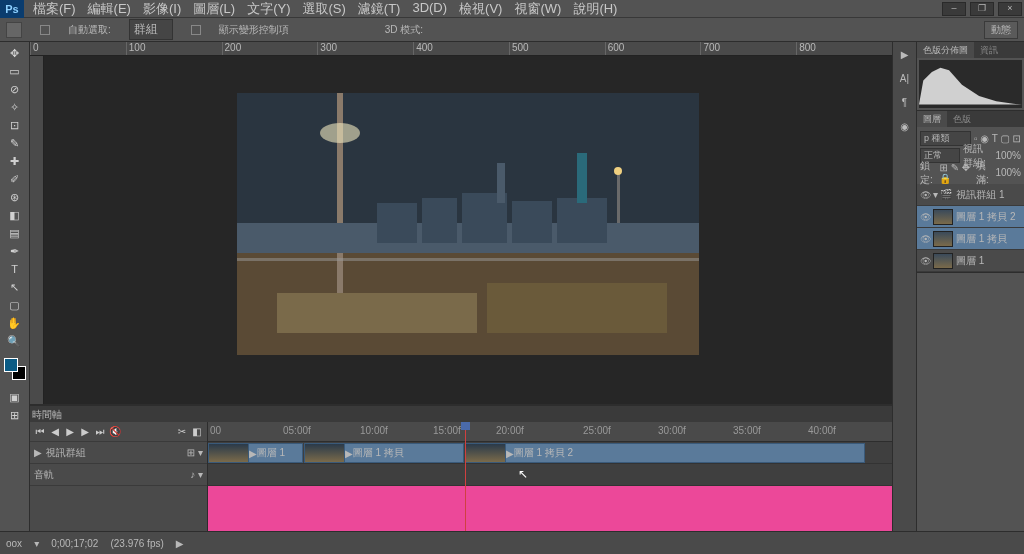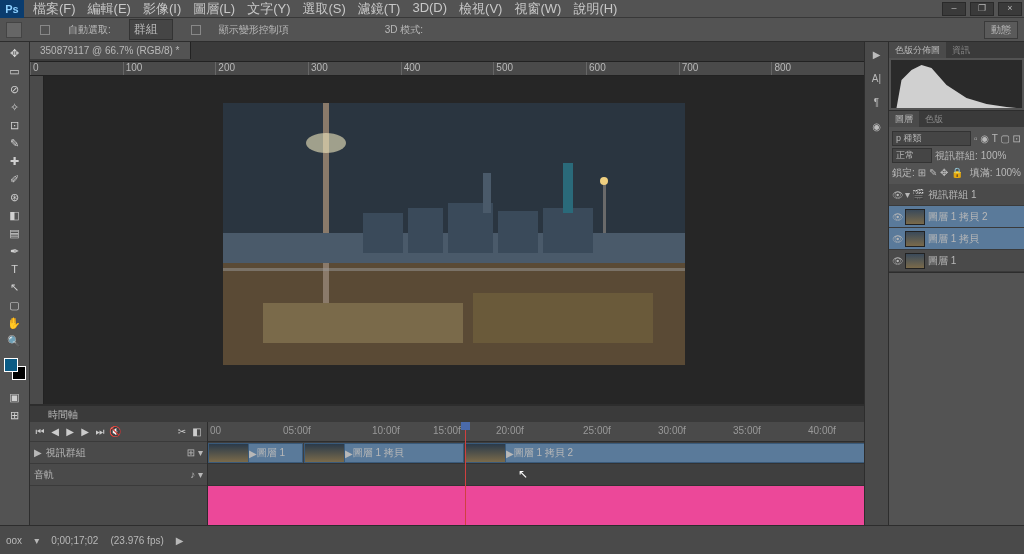--- a/index.html
+++ b/index.html
@@ -26,51 +26,51 @@
 .doc-tab{height:20px;background:#3a3a3a;border-bottom:1px solid #222}
 .doc-tab .tab{display:inline-block;background:#535353;padding:3px 10px;font-size:10px;border-right:1px solid #222}
 .rulers-h{height:14px;background:#4a4a4a;border-bottom:1px solid #222;display:flex;font-size:8px;color:#aaa;overflow:hidden}
 .rulers-h span{flex:1;border-left:1px solid #666;padding-left:2px}
 .canvas-wrap{flex:1;display:flex;overflow:hidden}
 .rulers-v{width:14px;background:#4a4a4a;border-right:1px solid #222}
 .canvas-bg{flex:1;background:#262626;display:flex;align-items:center;justify-content:center;position:relative}
 .canvas{width:462px;height:262px;background:linear-gradient(to bottom,#2a3a4a 0%,#3a4a5a 35%,#4a5a6a 45%,#7a6a4a 55%,#8a7a5a 70%,#6a5a4a 100%);position:relative;overflow:hidden;margin-top:-12px}
 .doc-status{height:16px;background:#4a4a4a;border-top:1px solid #222;padding:2px 6px;font-size:10px}
 .timeline{height:150px;background:#4a4a4a;border-top:2px solid #2d2d2d;display:flex;flex-direction:column}
-.tl-tab{height:16px;background:#3a3a3a;padding:2px 18px;font-size:10px}
+.tl-tab{height:16px;background:#3a3a3a;padding:2px 2px;font-size:10px}
 .tl-body{flex:1;display:flex}
 .tl-left{width:178px;background:#4a4a4a;border-right:1px solid #2d2d2d}
 .tl-ctrl{height:20px;display:flex;align-items:center;gap:3px;padding:0 4px;border-bottom:1px solid #3a3a3a}
 .tl-ctrl .b{width:12px;height:12px;color:#ccc;font-size:10px;text-align:center}
 .tl-trk-hdr{height:22px;border-bottom:1px solid #3a3a3a;display:flex;align-items:center;padding:0 4px;font-size:10px;gap:4px}
 .tl-right{flex:1;background:#ec4899;position:relative;overflow:hidden}
 .tl-ruler{height:20px;background:#4a4a4a;border-bottom:1px solid #2d2d2d;display:flex;font-size:9px;position:relative}
 .tl-ruler span{position:absolute;top:3px;color:#999}
 .tl-track{height:22px;border-bottom:1px solid #333;position:relative;background:#3f3f3f}
 .clip{position:absolute;top:1px;height:20px;background:#5a7a9a;border:1px solid #3a5a7a;display:flex;align-items:center;font-size:9px;color:#e0e0e0;overflow:hidden}
 .clip .th{width:40px;height:18px;background:linear-gradient(#2a3a4a,#7a6a4a);border-right:1px solid #3a5a7a}
 .playhead{position:absolute;top:0;bottom:0;width:1px;background:#d04040}
 .playhead::before{content:"";position:absolute;top:0;left:-4px;width:9px;height:8px;background:#4a6aaa}
-.panels{width:136px;background:#535353;border-left:1px solid #2d2d2d;display:flex;flex-direction:column}
+.panels{width:108px;background:#535353;border-left:1px solid #2d2d2d;display:flex;flex-direction:column}
 .dock{width:24px;background:#4a4a4a;border-left:1px solid #2d2d2d;display:flex;flex-direction:column;align-items:center;padding-top:4px;gap:6px}
 .dock .d{width:18px;height:18px;color:#bbb;text-align:center;line-height:18px}
 .panel{border-bottom:1px solid #2d2d2d}
 .p-tab{height:16px;background:#3a3a3a;display:flex}
 .p-tab span{padding:2px 6px;font-size:9px;background:#4a4a4a}
 .p-tab span.off{background:#3a3a3a;color:#888}
 .histo{height:48px;background:#2a2a2a;margin:2px;position:relative}
 .histo svg{width:100%;height:100%}
 .p-body{padding:3px;font-size:9px}
 .p-row{display:flex;align-items:center;gap:3px;height:17px}
 .p-row .sel2{background:#454545;border:1px solid #333;padding:0 3px;font-size:9px;flex:1}
 .layer{height:22px;background:#4a4a4a;display:flex;align-items:center;gap:3px;padding:0 3px;border-bottom:1px solid #3a3a3a}
 .layer.sel{background:#5a7a9a}
 .layer .eye{width:10px;font-size:9px}
 .layer .thumb{width:20px;height:16px;background:linear-gradient(#3a4a5a,#7a6a4a);border:1px solid #222}
-.status{position:absolute;bottom:0;left:0;right:0;height:29px;background:#4a4a4a;border-top:1px solid #2d2d2d;display:flex;align-items:center;padding:0 6px;gap:12px;font-size:9px}
+.status{position:absolute;bottom:0;left:0;right:0;height:23px;background:#4a4a4a;border-top:1px solid #2d2d2d;display:flex;align-items:center;padding:0 6px;gap:12px;font-size:9px}
 .cursor{position:absolute;left:518px;top:467px;font-size:12px;color:#fff;pointer-events:none;z-index:99}
 </style>
 </head>
 <body>
 
 <div class="title-bar">
   <div class="logo">Ps</div>
   <div class="menu">
     <span>檔案(F)</span>
     <span>編輯(E)</span>
@@ -126,23 +126,20 @@
     <div class="t">🔍</div>
     <div class="swatch">
         <div class="bg"></div>
         <div class="fg"></div>
       </div>
     <div class="t" style="margin-top:8px">▣</div>
     <div class="t">⊞</div>
   </div>
 
   <div class="doc-area">
-    <div class="doc-tab">
-      <div class="tab">350879117 @ 66.7% (RGB/8) *</div>
-    </div>
     <div class="rulers-h">
       <span>0</span>
         <span>100</span>
         <span>200</span>
         <span>300</span>
         <span>400</span>
         <span>500</span>
         <span>600</span>
         <span>700</span>
         <span>800</span>
@@ -196,21 +193,21 @@
           </div>
           <div class="tl-trk-hdr">
             <span>音軌</span>
             <span style="margin-left:auto">♪ ▾</span>
           </div>
         </div>
         <div class="tl-right">
           <div class="tl-ruler">
             <span style="left:2px">00</span>
             <span style="left:75px">05:00f</span>
-            <span style="left:164px">10:00f</span>
+            <span style="left:152px">10:00f</span>
             <span style="left:225px">15:00f</span>
             <span style="left:288px">20:00f</span>
             <span style="left:375px">25:00f</span>
             <span style="left:450px">30:00f</span>
             <span style="left:525px">35:00f</span>
             <span style="left:600px">40:00f</span>
           </div>
           <div class="tl-track">
             <div class="clip" style="left:0;width:95px">
                 <div class="th"></div>

